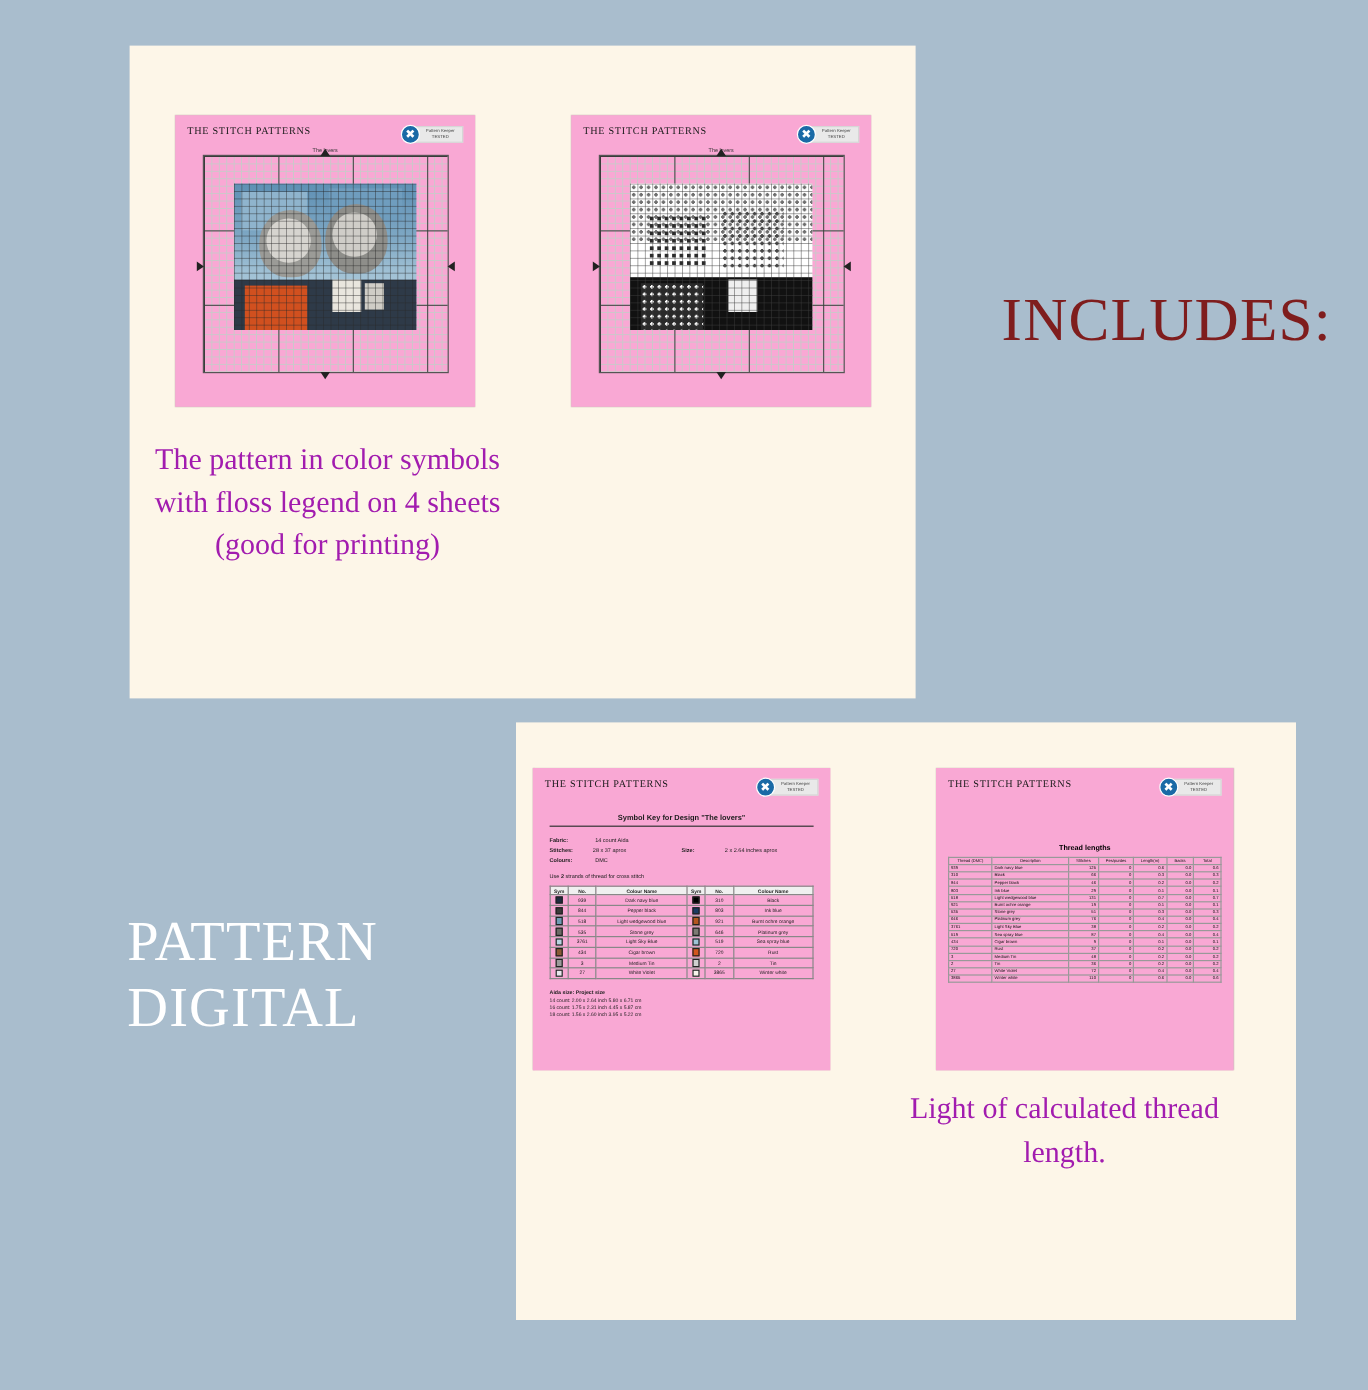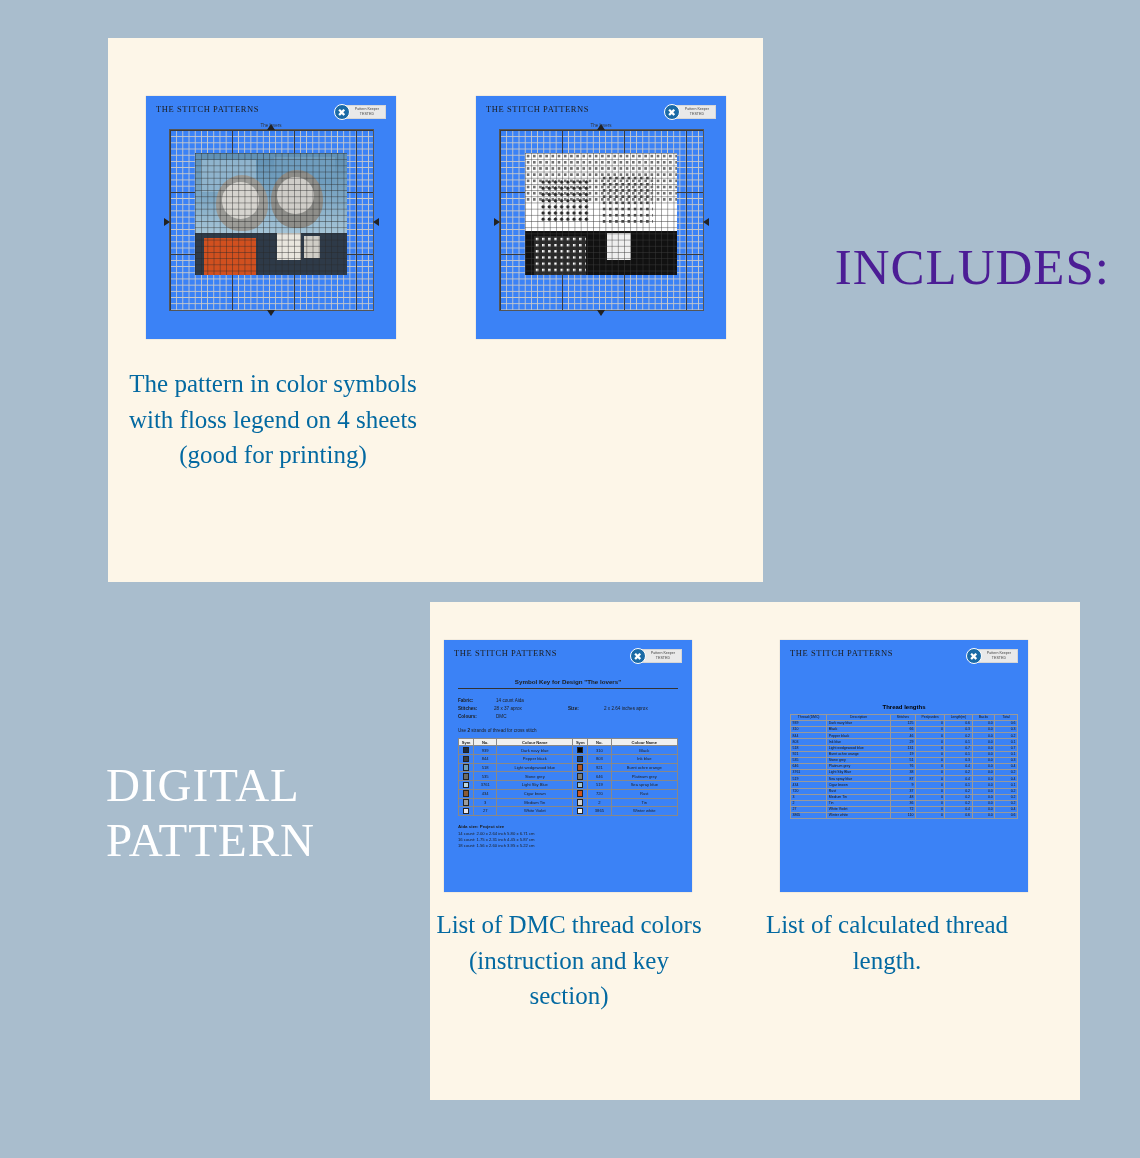--- a/index.html
+++ b/index.html
@@ -31,21 +31,21 @@
     top: 602px;
     width: 650px;
     height: 498px;
   }
 
   
   #includes-heading {
     position: absolute;
     right: 30px;
     top: 238px;
-    color: #4c1d95;
+    color: #7f1d1d;
     font-size: 51px;
     letter-spacing: 1px;
     font-family: "Liberation Serif", serif;
     white-space: nowrap;
   }
 
   
   #pdf-heading {
     position: absolute;
     left: 106px;
@@ -54,21 +54,21 @@
     font-size: 47px;
     line-height: 1.18;
     font-family: "Liberation Serif", serif;
     letter-spacing: 1px;
   }
   #pdf-heading div { white-space: nowrap; }
 
   
   .sheet {
     position: absolute;
-    background: #3b82f6;
+    background: #f9a8d4;
     box-shadow: 0 0 1px rgba(0,0,0,.25);
     overflow: hidden;
   }
   .sheet-head {
     display: flex;
     align-items: flex-start;
     justify-content: space-between;
     padding: 8px 10px 0 10px;
   }
   .sheet-title {
@@ -105,21 +105,21 @@
     line-height: 1.45;
     color: #444;
     text-align: center;
     border: .5px solid #d6d6d6;
   }
 
   
   .caption {
     position: absolute;
     text-align: center;
-    color: #0369a1;
+    color: #a21caf;
     font-family: "Liberation Serif", serif;
     font-size: 25px;
     line-height: 1.42;
   }
 
   
   .chart-wrap {
     position: relative;
     margin: 3px auto 0 auto;
   }
@@ -331,22 +331,22 @@
       </div>
     </div>
   </div>
 
   <div class="caption" style="left:20px; top:328px; width:290px;">The pattern in color symbols with floss legend on 4 sheets (good for printing)</div>
 </div>
 
 <div id="includes-heading">INCLUDES:</div>
 
 <div id="pdf-heading">
+  <div>PATTERN</div>
   <div>DIGITAL</div>
-  <div>PATTERN</div>
 </div>
 
 <div class="panel" id="panel-bottom">
 
   <div class="sheet" style="left:14px; top:38px; width:248px; height:252px;">
     <div class="sheet-head">
       <div class="sheet-title">THE STITCH PATTERNS</div>
       <div class="badge">
         <div class="badge-circle">✖</div>
         <div class="badge-ribbon">
@@ -636,15 +636,14 @@
             <td class="num">110</td>
             <td class="num">0</td>
             <td class="num">0.6</td>
             <td class="num">0.0</td>
             <td class="num">0.6</td>
           </tr>
         </tbody>
     </table>
   </div>
 
-  <div class="caption" style="left:0px; top:305px; width:278px;">List of DMC thread colors (instruction and key section)</div>
-  <div class="caption" style="left:312px; top:305px; width:290px;">List of calculated thread length.</div>
+  <div class="caption" style="left:312px; top:305px; width:290px;">Light of calculated thread length.</div>
 </div>
 
 </body></html>

